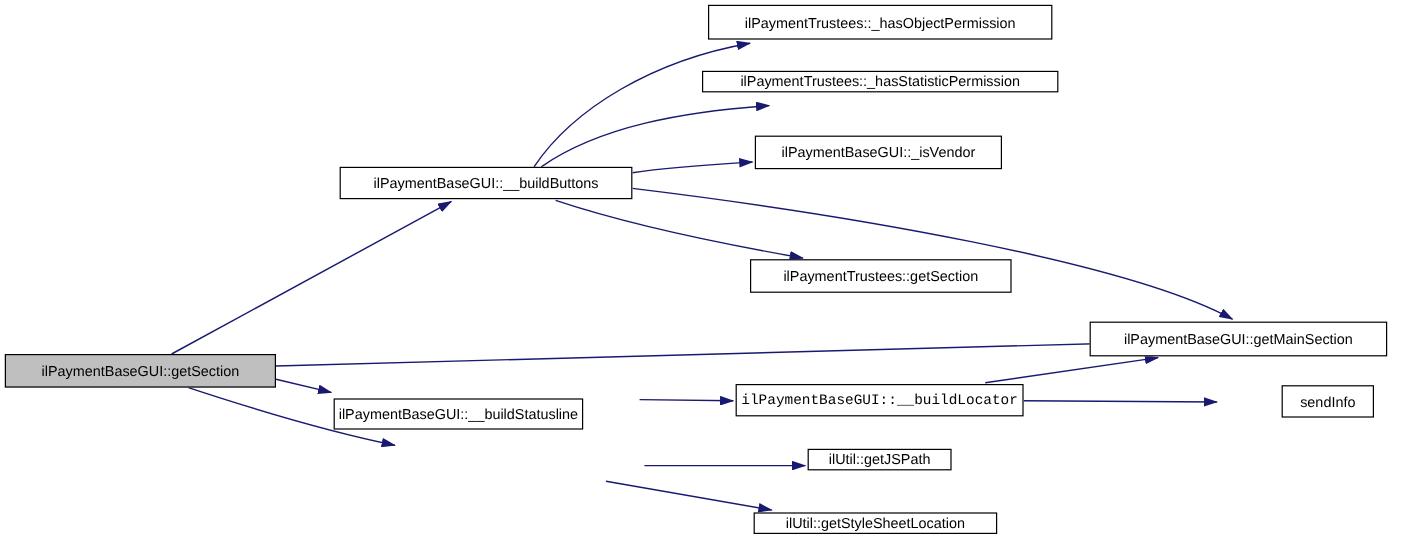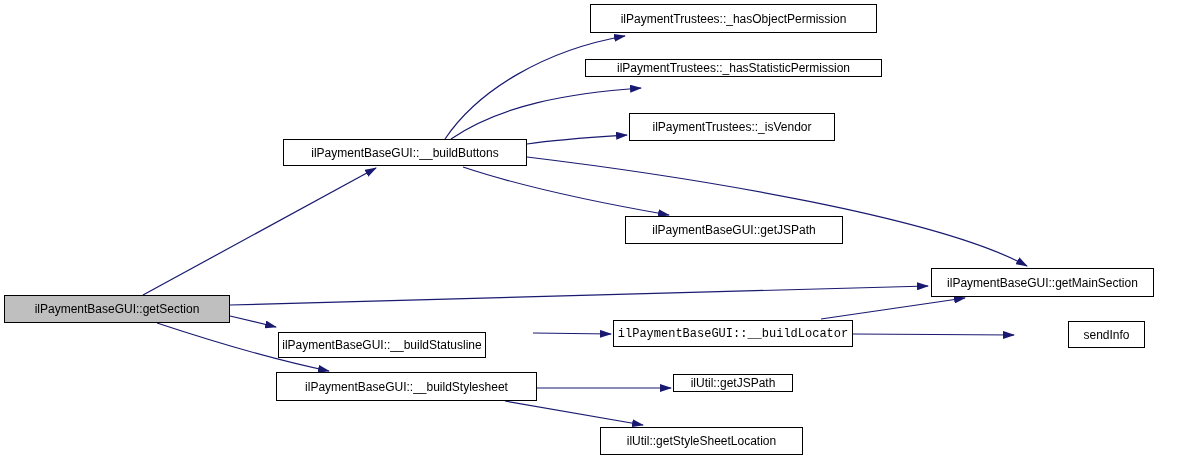--- a/index.html
+++ b/index.html
@@ -77,31 +77,30 @@
   </svg>
 
   <div class="node node--current" style="left:4px;   top:295px; width:226px; height:28px;">ilPaymentBaseGUI::getSection</div>
 
   <div class="node" style="left:283px; top:139px; width:244px; height:27px;">ilPaymentBaseGUI::__buildButtons</div>
 
   <div class="node" style="left:590px; top:4px;   width:287px; height:29px;">ilPaymentTrustees::_hasObjectPermission</div>
 
   <div class="node" style="left:585px; top:59px;  width:297px; height:18px;">ilPaymentTrustees::_hasStatisticPermission</div>
 
-  <div class="node" style="left:629px; top:113px; width:206px; height:28px;">ilPaymentTrustees::_isVendor</div>
+  <div class="node" style="left:629px; top:113px; width:206px; height:28px;">ilPaymentBaseGUI::_isVendor</div>
 
-  <div class="node" style="left:625px; top:216px; width:218px; height:28px;">ilPaymentBaseGUI::getJSPath</div>
+  <div class="node" style="left:625px; top:216px; width:218px; height:28px;">ilPaymentTrustees::getSection</div>
 
-  <div class="node" style="left:931px; top:268px; width:223px; height:29px;">ilPaymentBaseGUI::getMainSection</div>
+  <div class="node" style="left:908px; top:268px; width:248px; height:29px;">ilPaymentBaseGUI::getMainSection</div>
 
   <div class="node" style="left:278px; top:332px; width:208px; height:26px;">ilPaymentBaseGUI::__buildStatusline</div>
 
   <div class="node" style="left:613px; top:320px; width:240px; height:27px;font-family:Liberation Mono, monospace;">ilPaymentBaseGUI::__buildLocator</div>
 
   <div class="node" style="left:1068px; top:321px; width:77px; height:27px;">sendInfo</div>
 
-  <div class="node" style="left:276px; top:372px; width:261px; height:29px;">ilPaymentBaseGUI::__buildStylesheet</div>
 
   <div class="node" style="left:673px; top:374px; width:120px; height:18px;">ilUtil::getJSPath</div>
 
-  <div class="node" style="left:600px; top:427px; width:203px; height:28px;">ilUtil::getStyleSheetLocation</div>
+  <div class="node" style="left:628px; top:427px; width:203px; height:18px;">ilUtil::getStyleSheetLocation</div>
 
 </div>
 
 </body></html>

